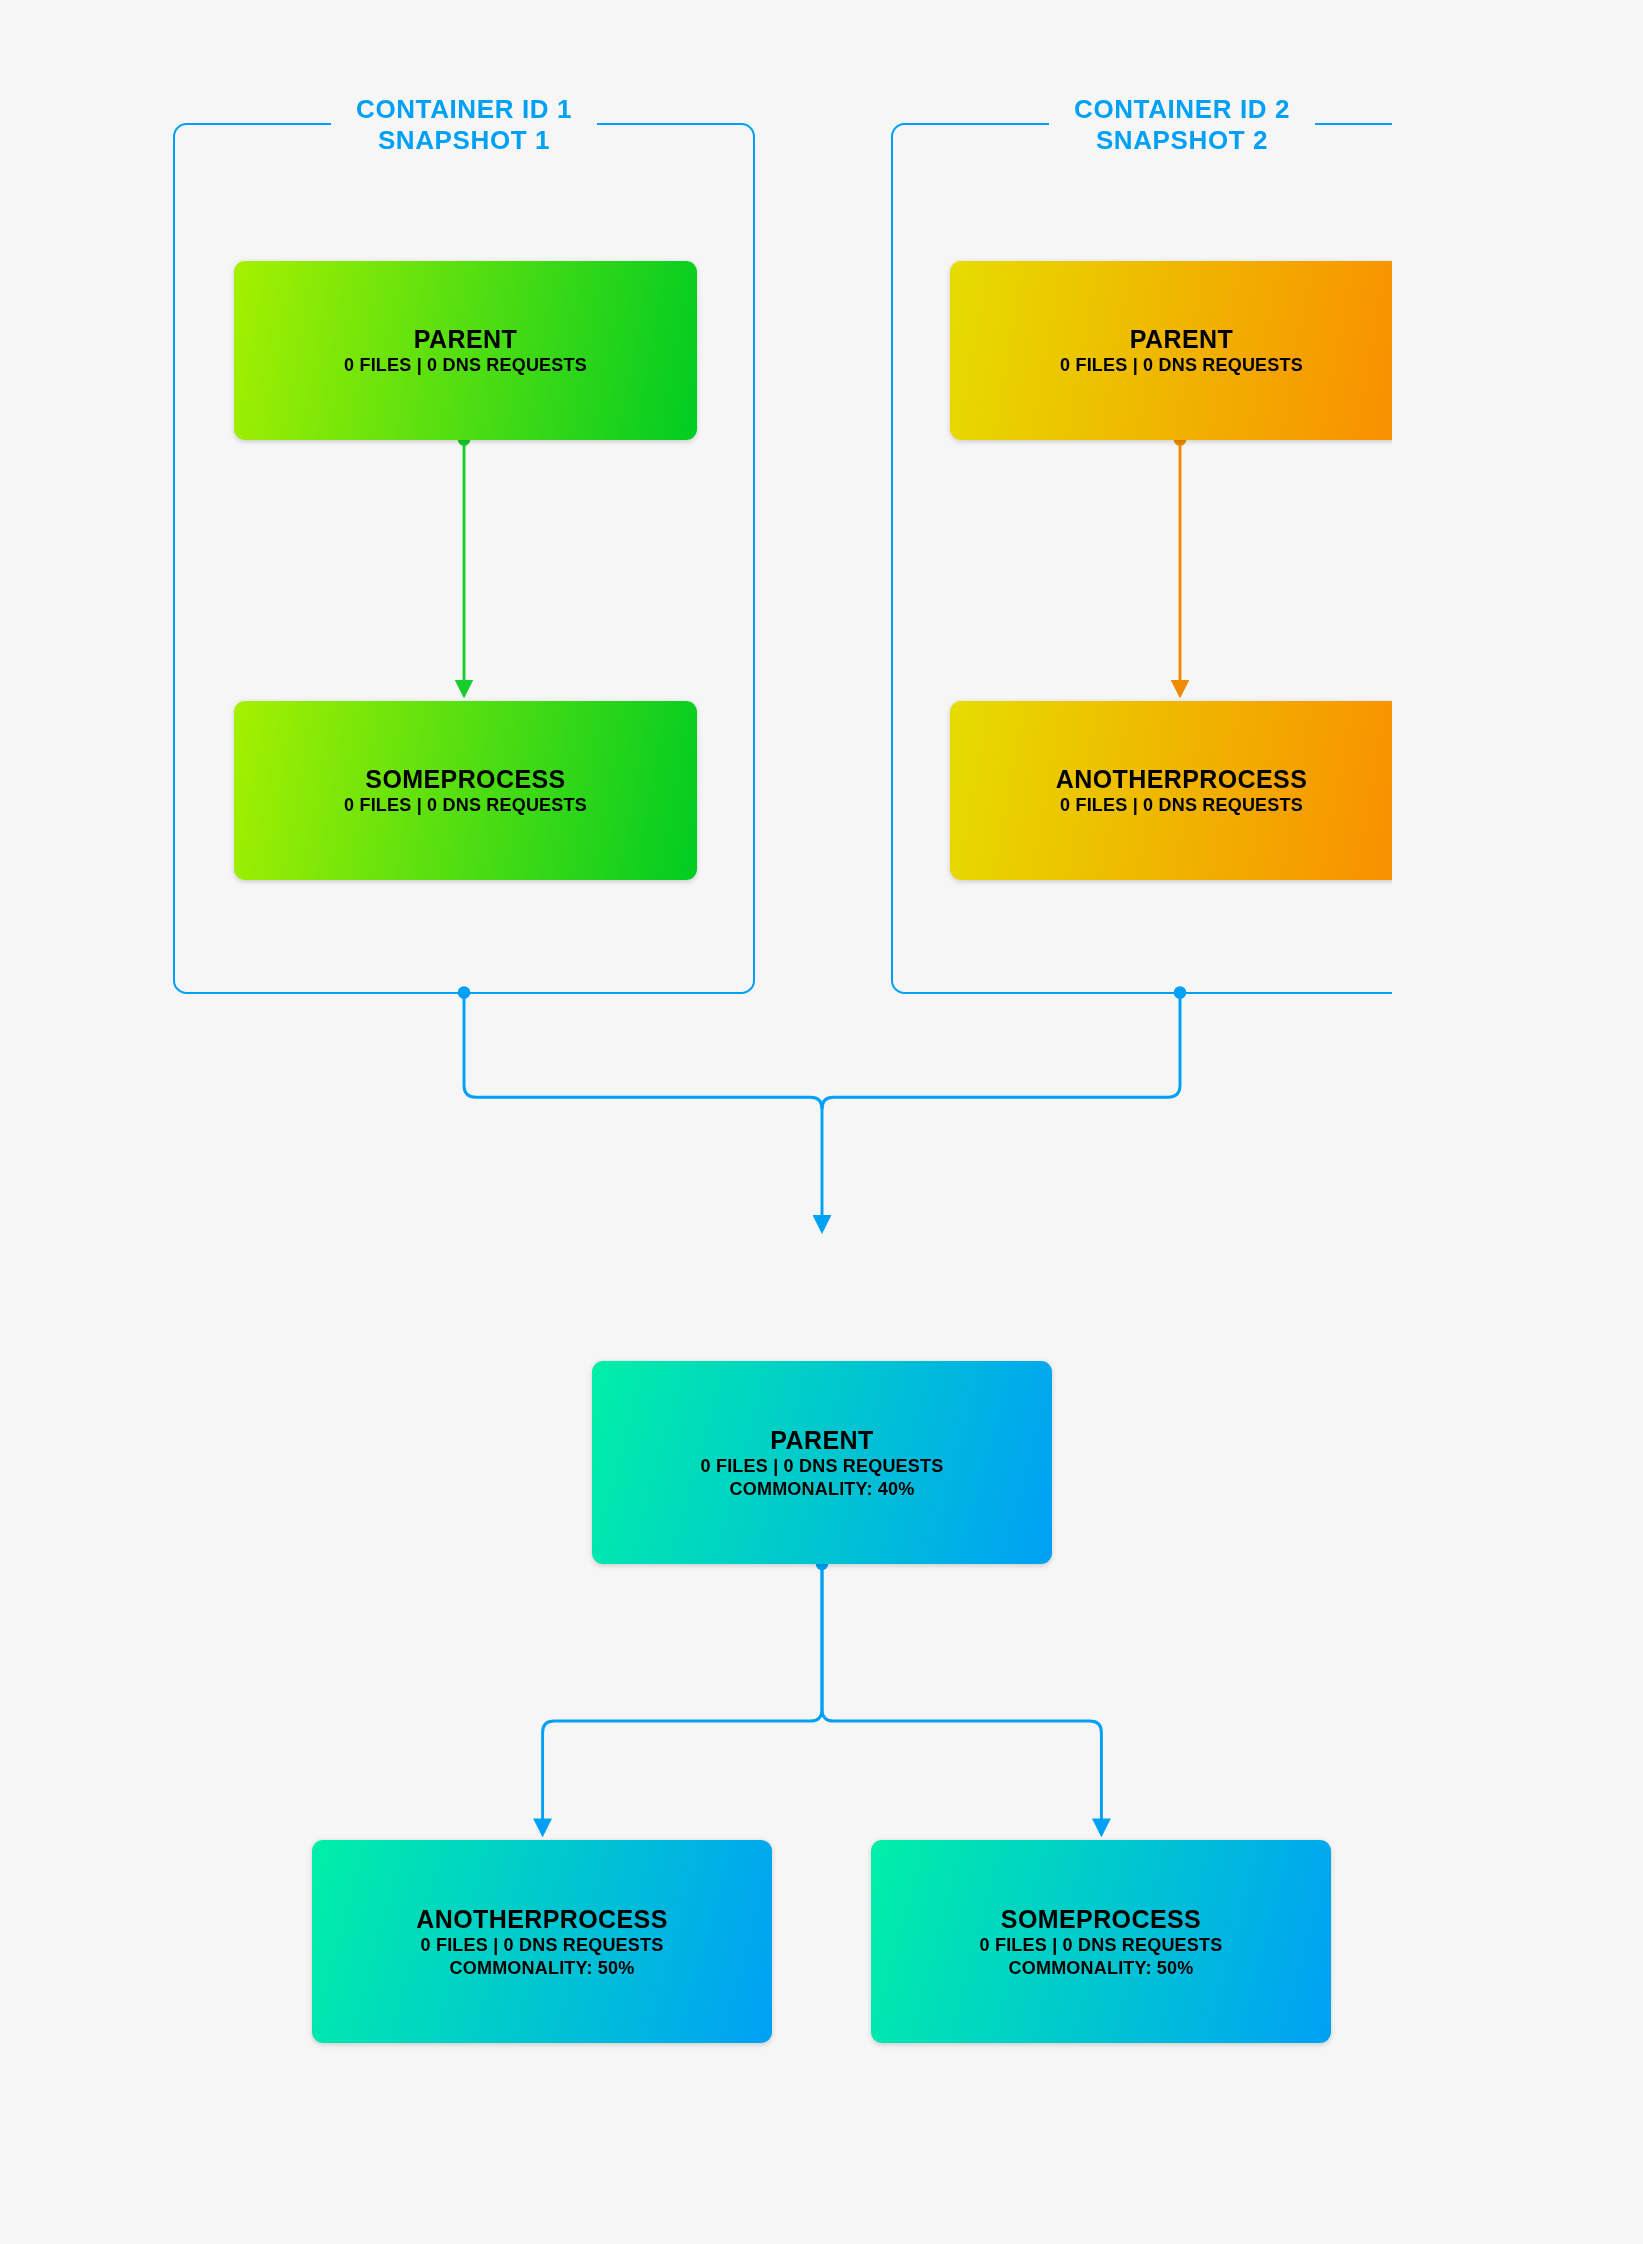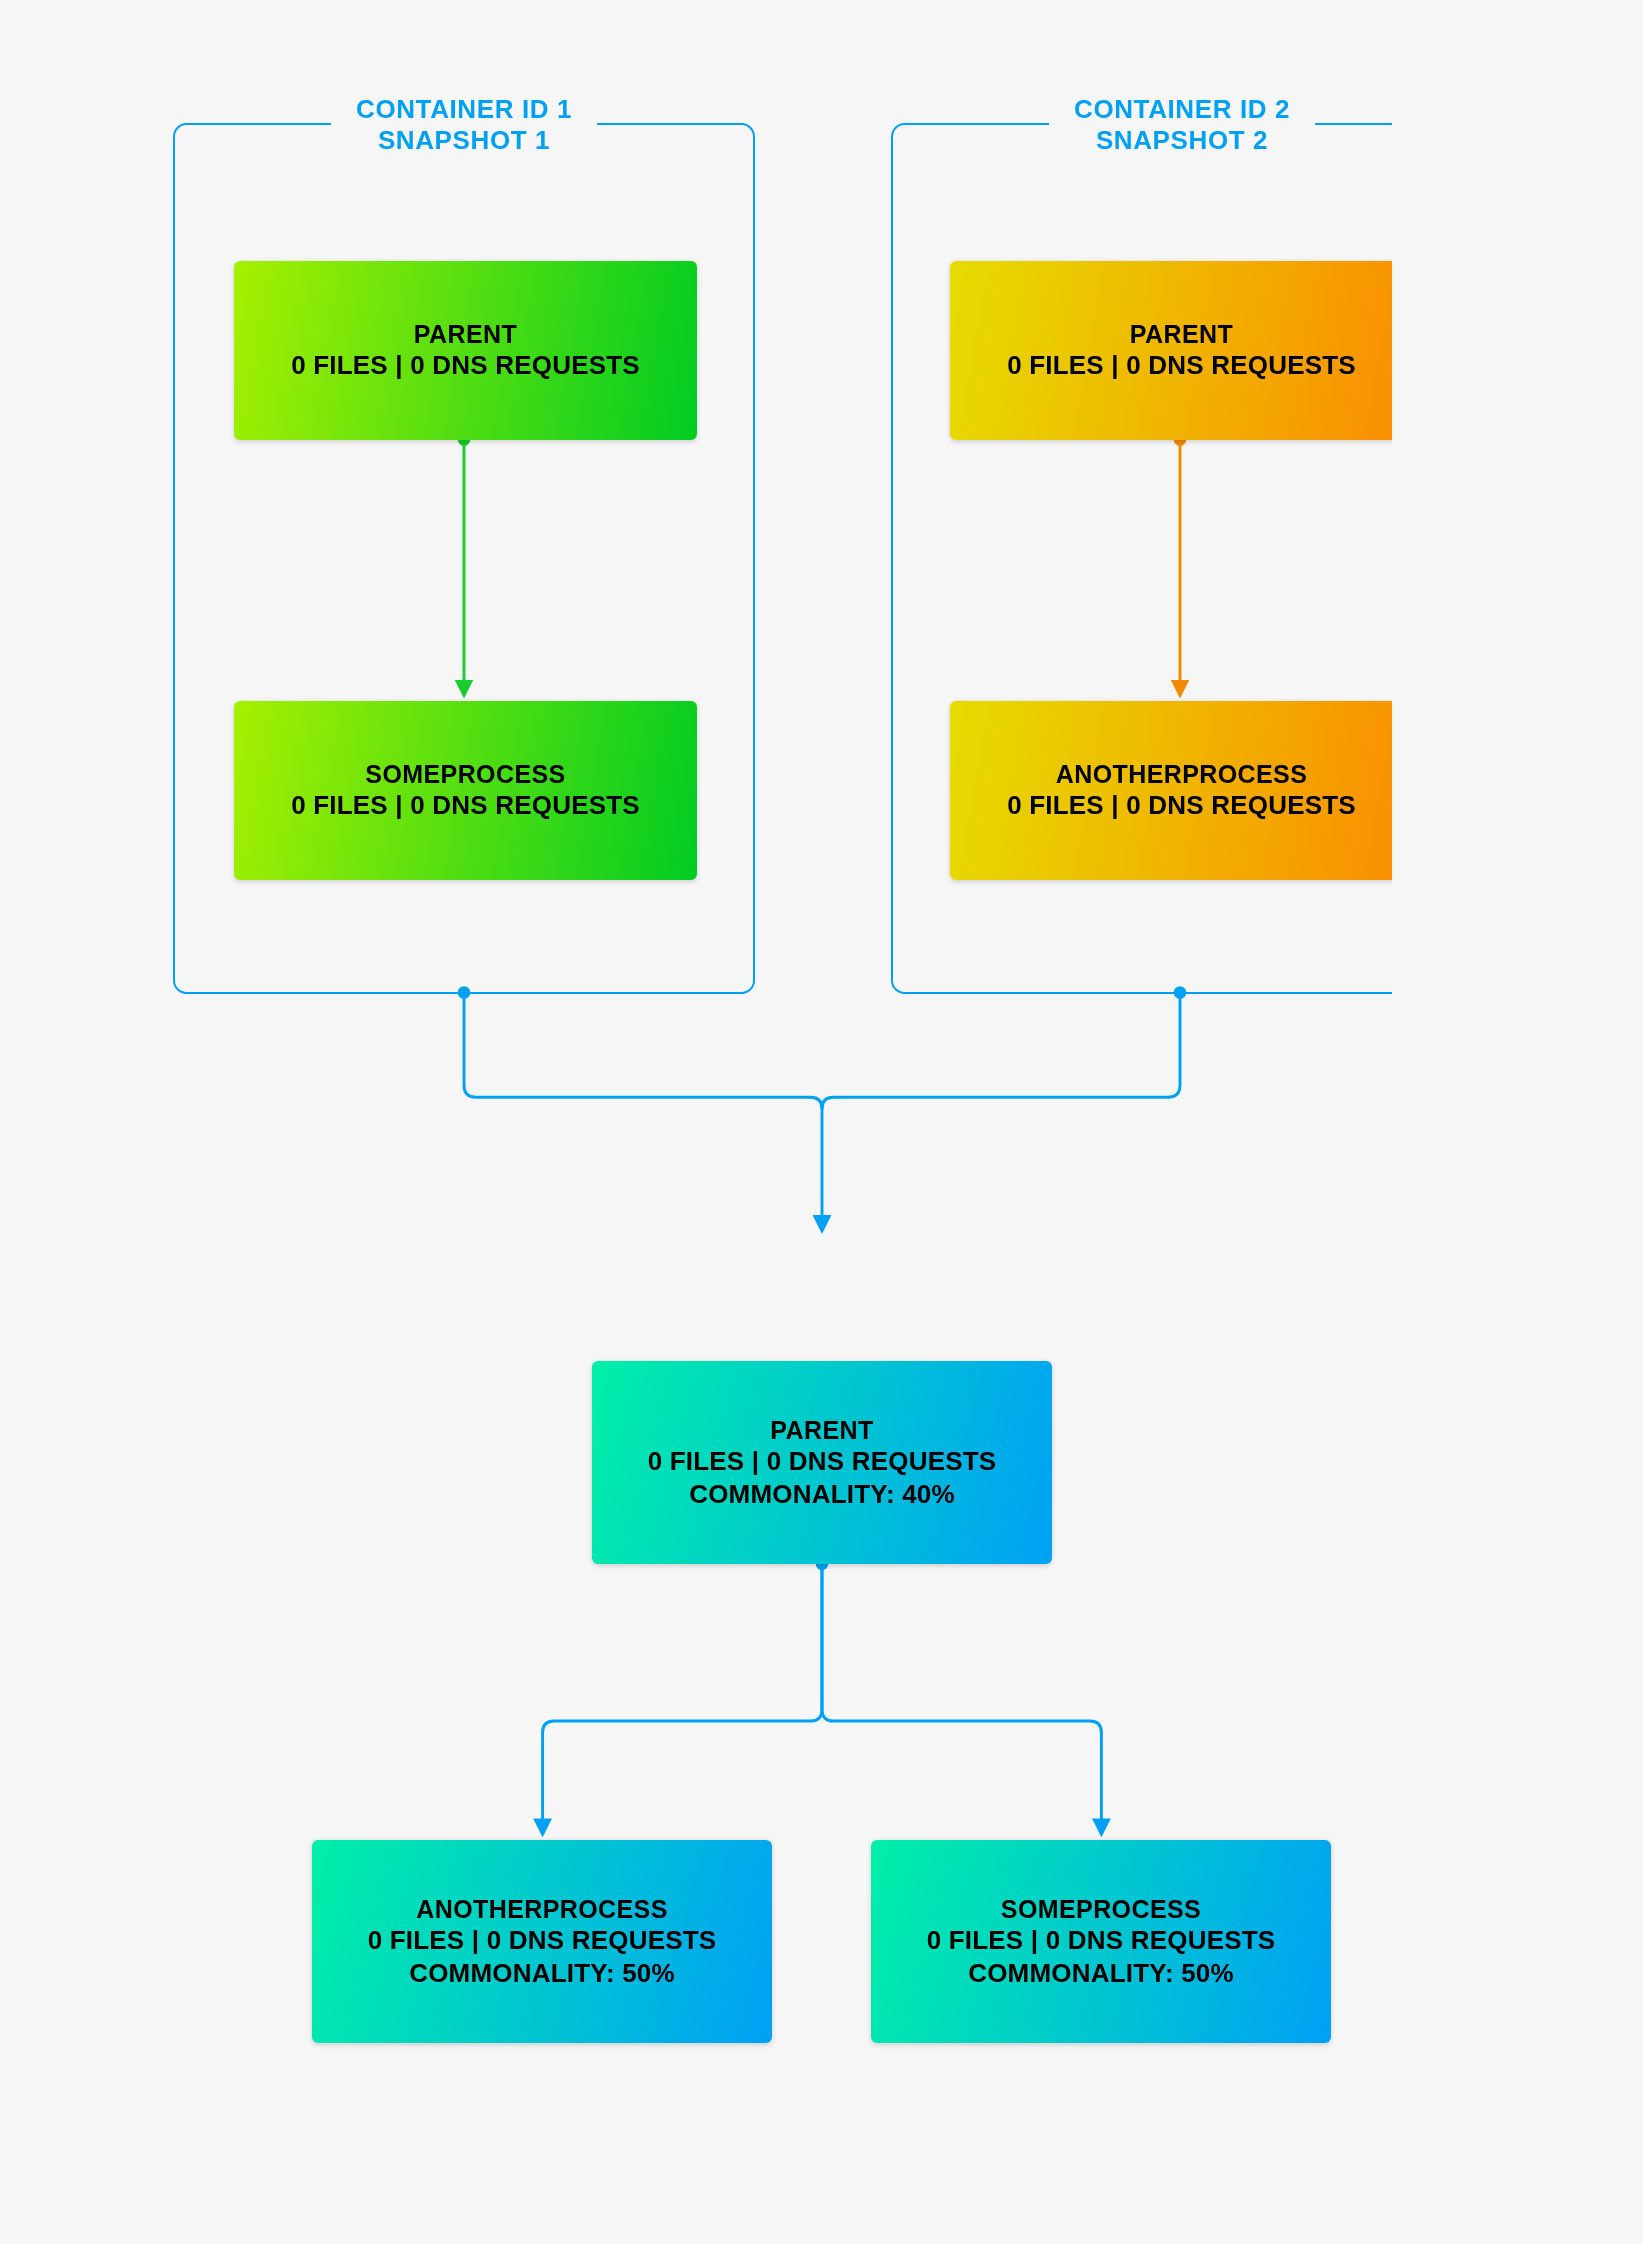--- a/index.html
+++ b/index.html
@@ -42,36 +42,36 @@
     white-space: pre-line;
   }
   .group-title.two-line {
     transform: translate(-50%, -50%);
   }
 
   
   .node {
     position: absolute;
     box-sizing: border-box;
-    border-radius: 6px;
+    border-radius: 11px;
     display: flex;
     flex-direction: column;
     align-items: center;
     justify-content: center;
     color: #000000;
     box-shadow: 0 1.9px 4.9px rgba(0,0,0,0.16);
   }
   .node .node-title {
     font-size: 25px;
     font-weight: bold;
     letter-spacing: 0.4px;
     line-height: 1.22;
   }
   .node .node-sub {
-    font-size: 26px;
+    font-size: 18px;
     font-weight: bold;
     letter-spacing: 0.2px;
     line-height: 1.26;
   }
   .node.green {
     background: linear-gradient(100deg, #A6F000 0%, #00CC22 100%);
   }
   .node.orange {
     background: linear-gradient(100deg, #E6DC00 0%, #FA8C00 100%);
   }

